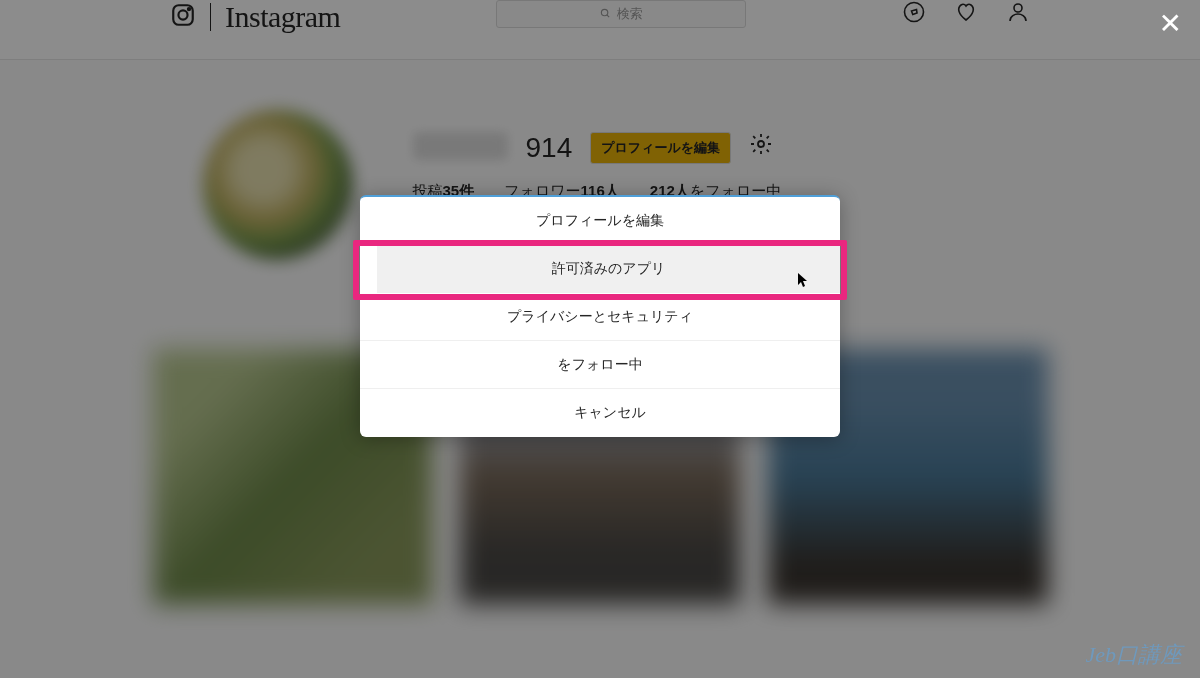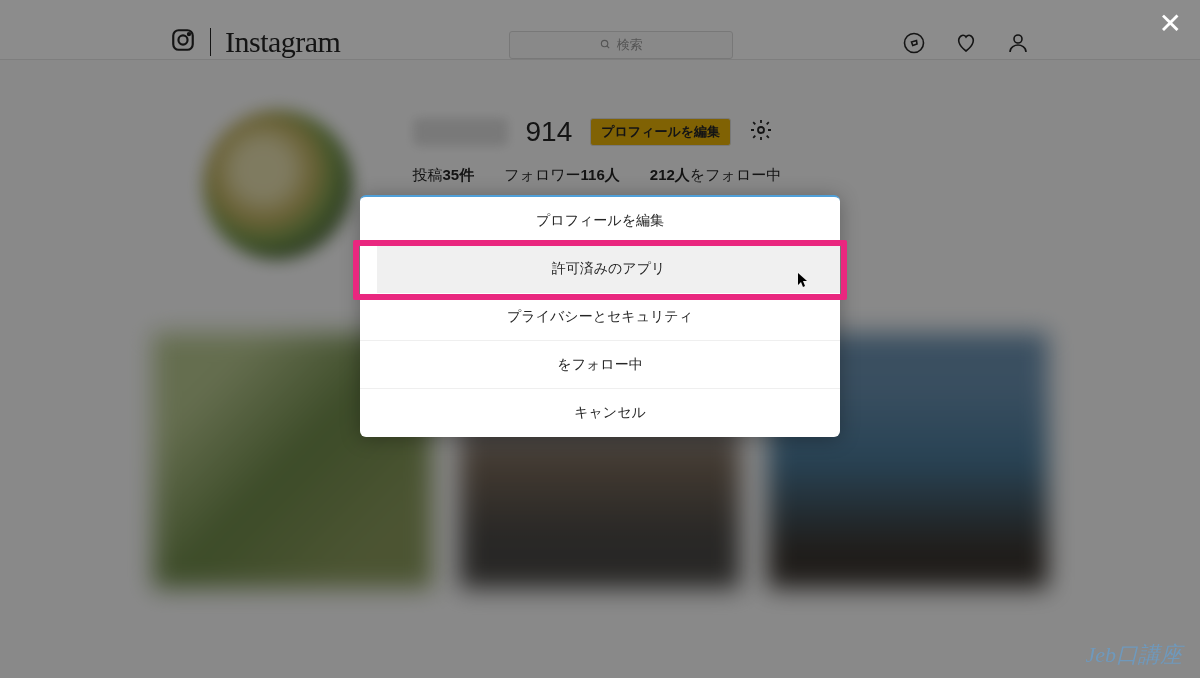--- a/index.html
+++ b/index.html
@@ -13,34 +13,34 @@
     }
     .page-wrap {
       position: absolute; inset: 0;
       filter: blur(0px);
     }
     .header {
       height: 60px;
       background: #fff;
       border-bottom: 1px solid #e6e6e6;
       display: flex;
-      align-items: flex-end;
+      align-items: flex-start;
       padding: 0 170px;
     }
     .brand { display: flex; align-items: center; gap: 14px; }
     .brand-divider { width: 1px; height: 28px; background: #262626; }
     .brand-name {
       font-family: "Brush Script MT", cursive;
       font-size: 30px;
       color: #262626;
       letter-spacing: -0.5px;
     }
     .search-box {
       margin-left: auto; margin-right: auto;
-      width: 224px; height: 28px;
+      width: 250px; height: 28px;
       border: 1px solid #dbdbdb;
       border-radius: 3px;
       background: #fafafa;
       display: flex; align-items: center; justify-content: center;
       gap: 6px; color: #999; font-size: 13px;
     }
     .nav-icons { display: flex; gap: 28px; align-items: center; }
     .nav-icon { color: #262626; }
     .profile-area {
       max-width: 935px;
@@ -49,21 +49,21 @@
       display: flex;
       gap: 60px;
     }
     .avatar {
       width: 150px; height: 150px; border-radius: 50%;
       background: radial-gradient(circle at 40% 40%, #e8e0b0 20%, #c0b060 40%, #7fa050 55%, #557040 70%, #eee 80%);
       filter: blur(8px);
       margin-left: 50px;
     }
     .profile-info { flex: 1; padding-top: 6px; }
-    .profile-row1 { display: flex; align-items: center; gap: 18px; margin-bottom: 18px; }
+    .profile-row1 { display: flex; gap: 18px; margin-bottom: 18px; margin-top: 16px; }
     .username-blur {
       width: 95px; height: 28px; border-radius: 6px;
       background: #ddd; filter: blur(5px);
     }
     .username-visible { font-size: 28px; font-weight: 300; color: #262626; }
     .edit-profile-btn {
       border: 1px solid #dbdbdb;
       background: #eab308;
       padding: 4px 10px;
       border-radius: 3px;

